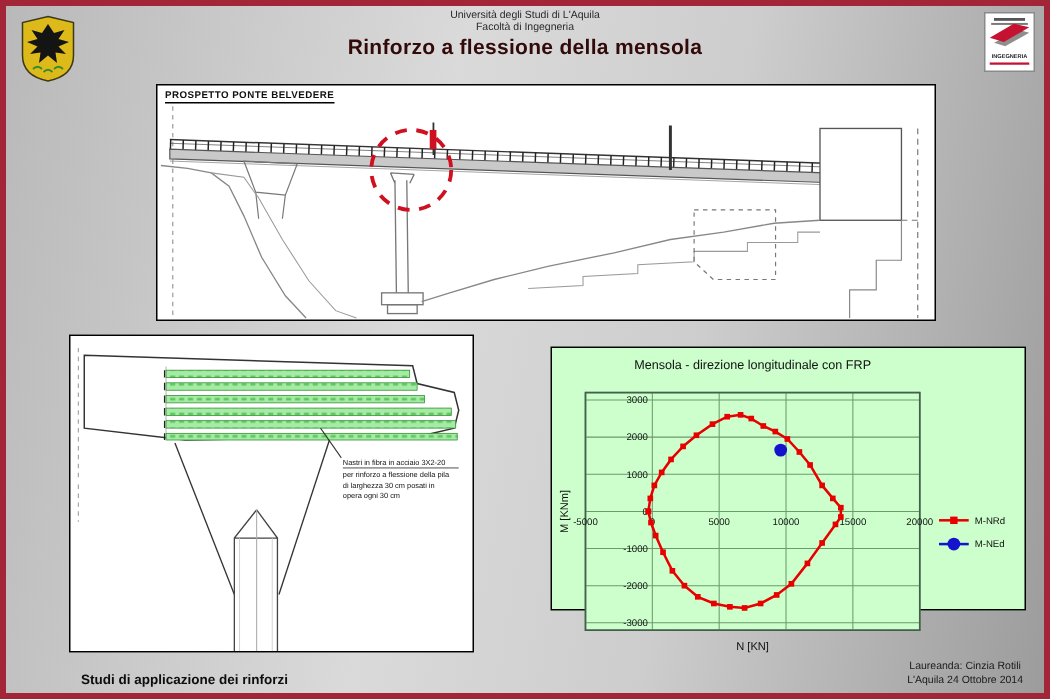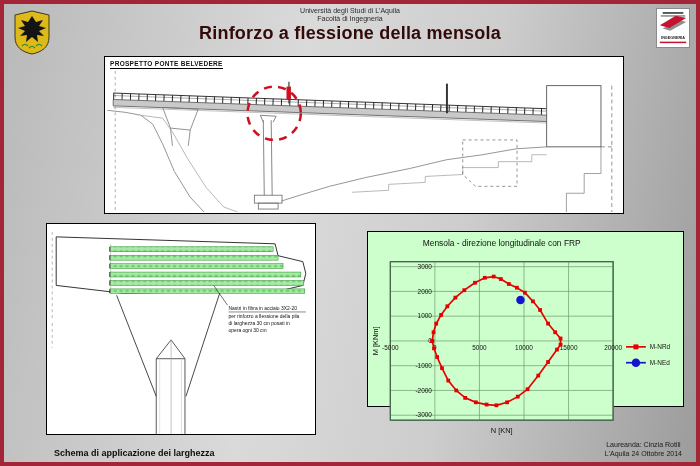--- a/index.html
+++ b/index.html
@@ -7,21 +7,21 @@
     position:relative;width:700px;height:466px;overflow:hidden;
     background:linear-gradient(100deg,#b9b9b9 0%,#dadada 40%,#cdcdcd 65%,#9c9c9c 100%);
     border:4px solid #a32638;box-sizing:border-box;
     font-family:"Liberation Sans",sans-serif;color:#111;
   }
   .crest{position:absolute;left:8px;top:5px;width:40px;height:47px;}
   .hdr{position:absolute;left:0;top:3px;width:100%;text-align:center;}
   .hline{font-size:7px;line-height:8px;color:#2a2a2a;}
   .title{
     position:absolute;left:0;top:19px;width:100%;text-align:center;
-    font-size:18px;font-weight:bold;color:#320a0a;letter-spacing:0.2px;
+    font-size:14px;font-weight:bold;color:#320a0a;letter-spacing:0.2px;
   }
   .eng-logo{position:absolute;left:652px;top:4px;width:34px;height:40px;background:#fff;border:1px solid #8a8a8a;box-sizing:border-box;}
   .panel{position:absolute;background:#fff;border:1px solid #000;box-sizing:border-box;}
   .bridge-panel{left:100px;top:52px;width:520px;height:158px;}
   .bridge-label{
     position:absolute;left:5px;top:3px;font-size:6.5px;font-weight:bold;
     letter-spacing:0.3px;border-bottom:1px solid #000;padding-bottom:1px;color:#111;
   }
   .detail-panel{left:42px;top:219px;width:270px;height:212px;}
   .chart-panel{position:absolute;left:363px;top:227px;width:317px;height:176px;background:#ccffcc;border:1px solid #000;box-sizing:border-box;}
@@ -212,19 +212,19 @@
         <circle cx="153.4" cy="68.75" r="4.3" fill="#1414cc"></circle>
         <line x1="260" y1="116" x2="280" y2="116" stroke="#e60000" stroke-width="1.7"></line>
         <rect x="267.5" y="113.5" width="5" height="5" fill="#e60000"></rect>
         <text x="284" y="118.3" font-size="6.5" text-anchor="start" fill="#111" font-family="&quot;Liberation Sans&quot;, sans-serif">M-NRd</text>
         <line x1="260" y1="132" x2="280" y2="132" stroke="#1414cc" stroke-width="1.7"></line>
         <circle cx="270" cy="132" r="4.3" fill="#1414cc"></circle>
         <text x="284" y="134.3" font-size="6.5" text-anchor="start" fill="#111" font-family="&quot;Liberation Sans&quot;, sans-serif">M-NEd</text>
       </svg>
   </div>
 
-  <div class="footer-left">Schema di applicazione dei larghezza</div>
+  <div class="footer-left">Studi di applicazione dei rinforzi</div>
   <div class="footer-right">
     <div>Laureanda: Cinzia Rotili</div>
     <div>L'Aquila 24 Ottobre 2014</div>
   </div>
 
 </div>
 
 </body></html>

